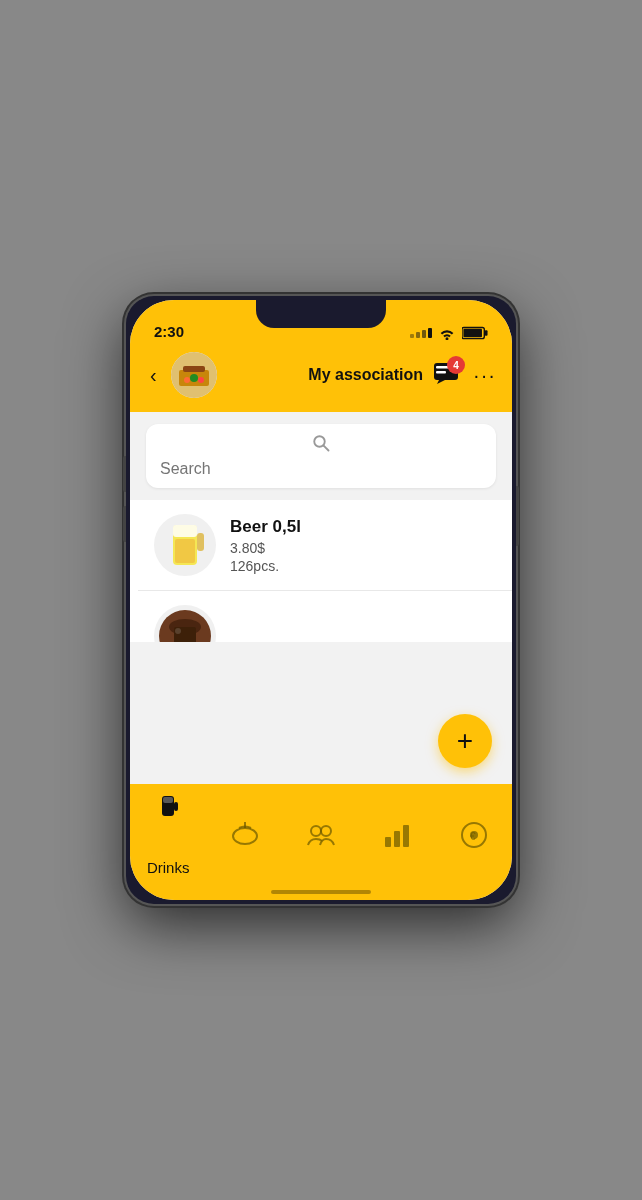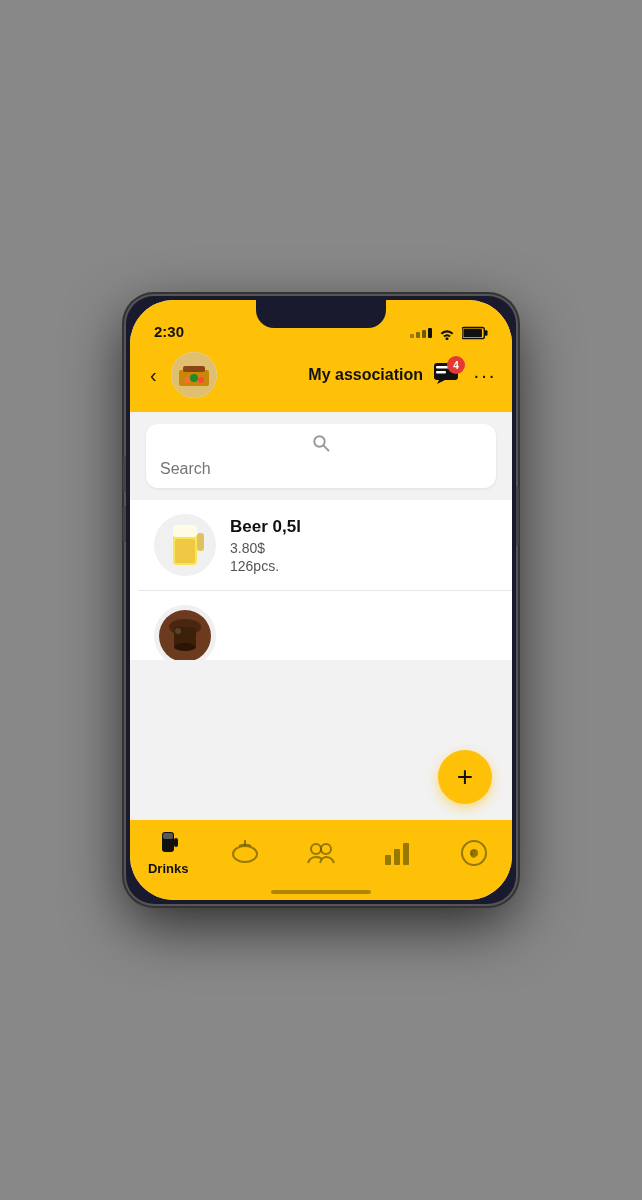--- a/index.html
+++ b/index.html
@@ -276,23 +276,24 @@
     .nav-item {
       display: flex;
       flex-direction: column;
       align-items: center;
       gap: 3px;
       cursor: pointer;
       min-width: 60px;
     }
 
     .nav-label {
-      font-size: 13px;
-      font-weight: 700;
-      color: #111;
+      font-size: 15px;
+      font-weight: 400;
+      color: #111;
+      margin-top: 34px;
     }
 
     
     .home-indicator {
       position: absolute;
       bottom: 6px;
       left: 50%;
       transform: translateX(-50%);
       width: 100px;
       height: 4px;

